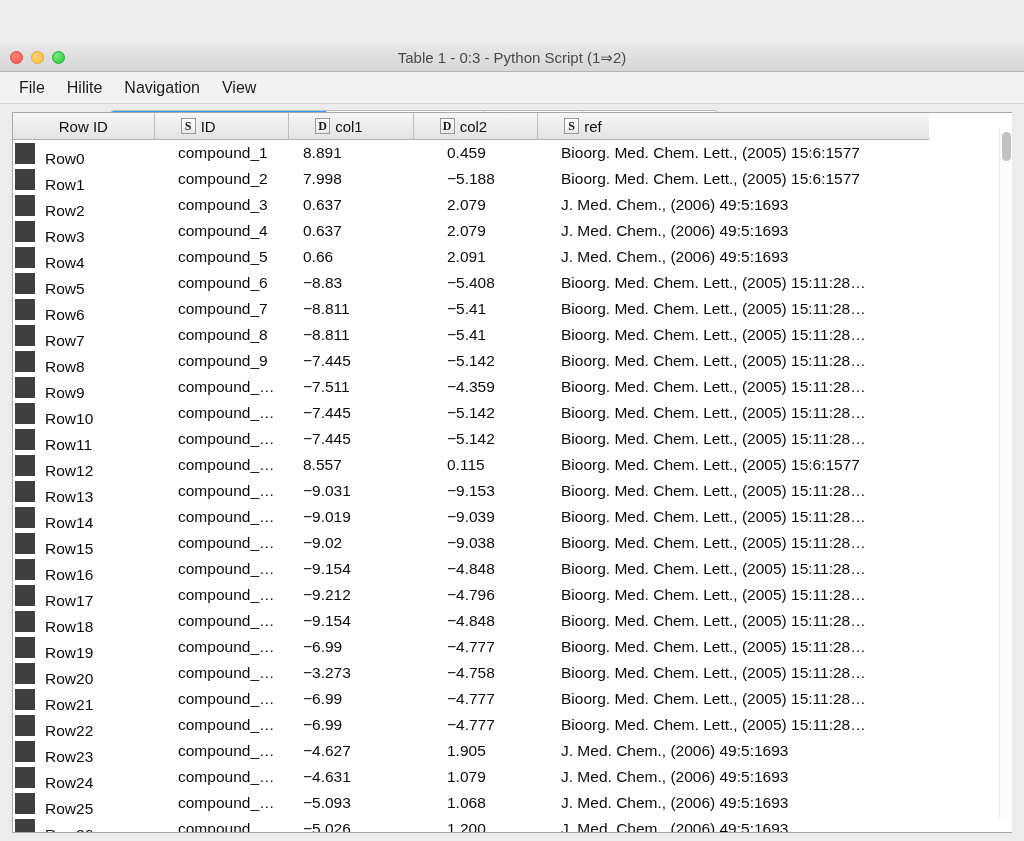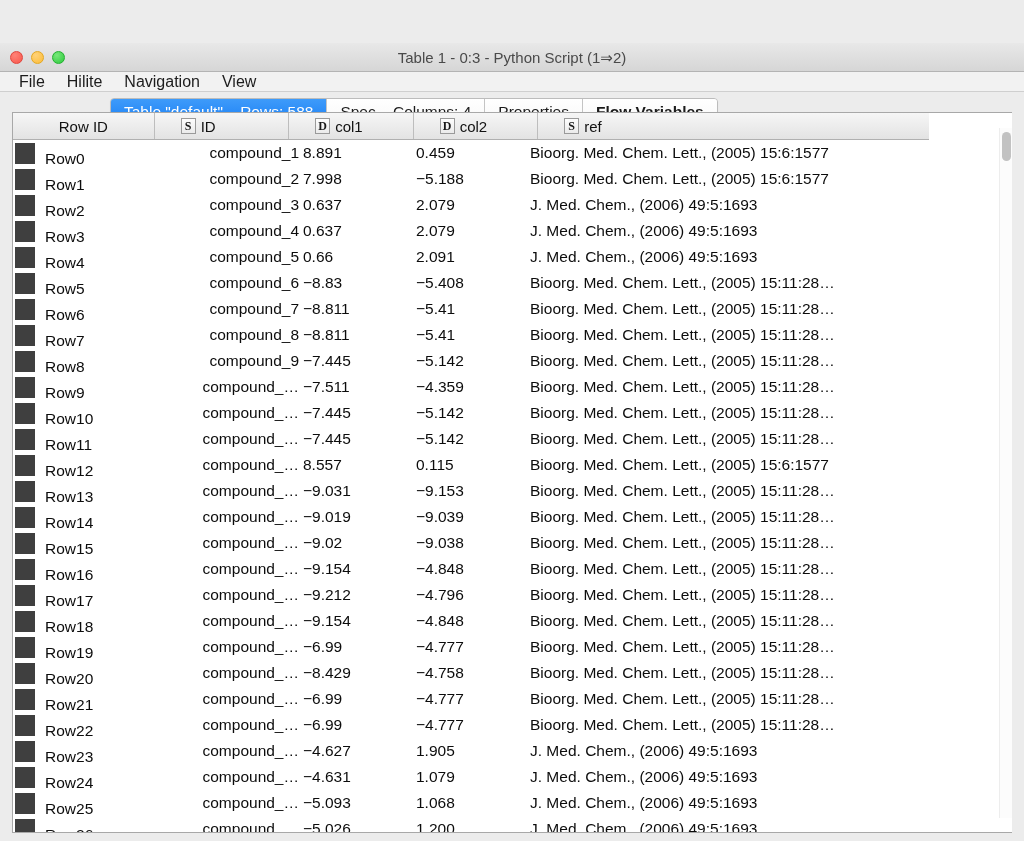--- a/index.html
+++ b/index.html
@@ -37,21 +37,21 @@
     left: 0; right: 0; top: 0;
     height: 29px; line-height: 29px;
     text-align: center;
     font-size: 15px;
     color: #4a4a4a;
     pointer-events: none;
   }
 
   
   #menubar {
-    height: 20px;
+    height: 32px;
     background: #f2f2f2;
     border-bottom: 1px solid #cfcfcf;
     display: flex;
     align-items: center;
     padding-left: 8px;
   }
   .menu-item {
     font-size: 16px;
     color: #1c1c1c;
     padding: 3px 11px;
@@ -170,23 +170,23 @@
   }
   .td {
     font-size: 15.5px;
     color: #0c0c0c;
     white-space: nowrap;
     overflow: hidden;
     flex: none;
     padding-right: 4px;
   }
   .td.rowid   { width: 139px; padding-left: 6px; margin-top: 12px; }
-  .td.id      { width: 125px; text-align: right; }
+  .td.id      { width: 125px; }
   .td.col1    { width: 113px; }
-  .td.col2    { width: 114px; }
+  .td.col2    { width: 114px; margin-left: 31px; }
   .td.ref     { width: 400px; }
 
   
   #vscroll {
     position: absolute;
     right: 12px;
     top: 128px;
     width: 13px;
     height: 690px;
     background: #fcfcfc;
@@ -460,21 +460,21 @@
           <div class="td col1">−6.99</div>
           <div class="td col2">−4.777</div>
           <div class="td ref">Bioorg. Med. Chem. Lett., (2005) 15:11:28…</div>
         </div>
         <div class="tr">
           <div class="swatch-cell">
             <div class="swatch"></div>
           </div>
           <div class="td rowid">Row20</div>
           <div class="td id">compound_…</div>
-          <div class="td col1">−8.429</div>
+          <div class="td col1">−3.273</div>
           <div class="td col2">−4.758</div>
           <div class="td ref">Bioorg. Med. Chem. Lett., (2005) 15:11:28…</div>
         </div>
         <div class="tr">
           <div class="swatch-cell">
             <div class="swatch"></div>
           </div>
           <div class="td rowid">Row21</div>
           <div class="td id">compound_…</div>
           <div class="td col1">−6.99</div>

